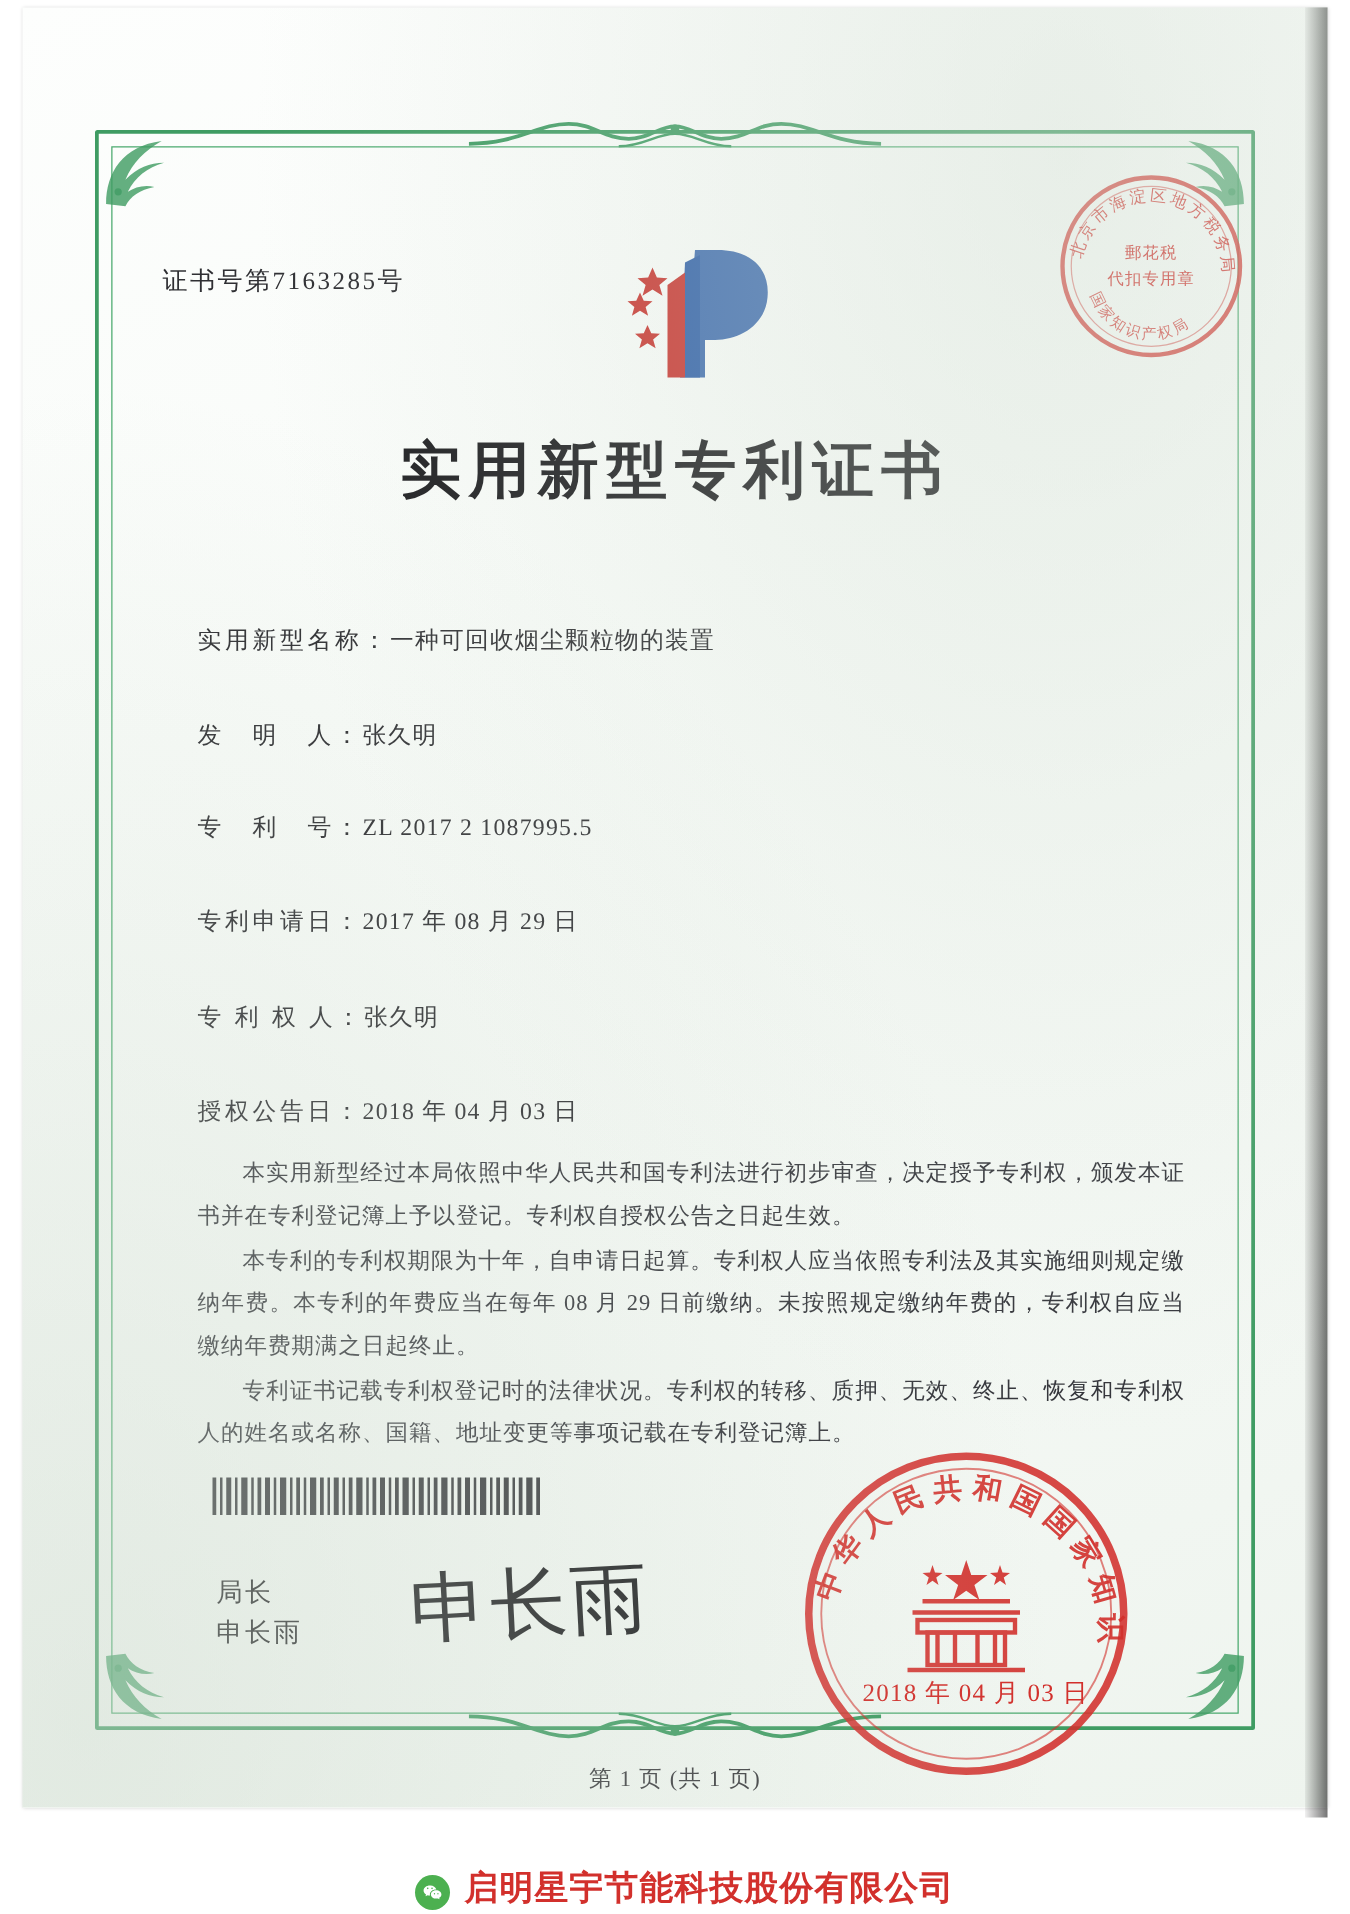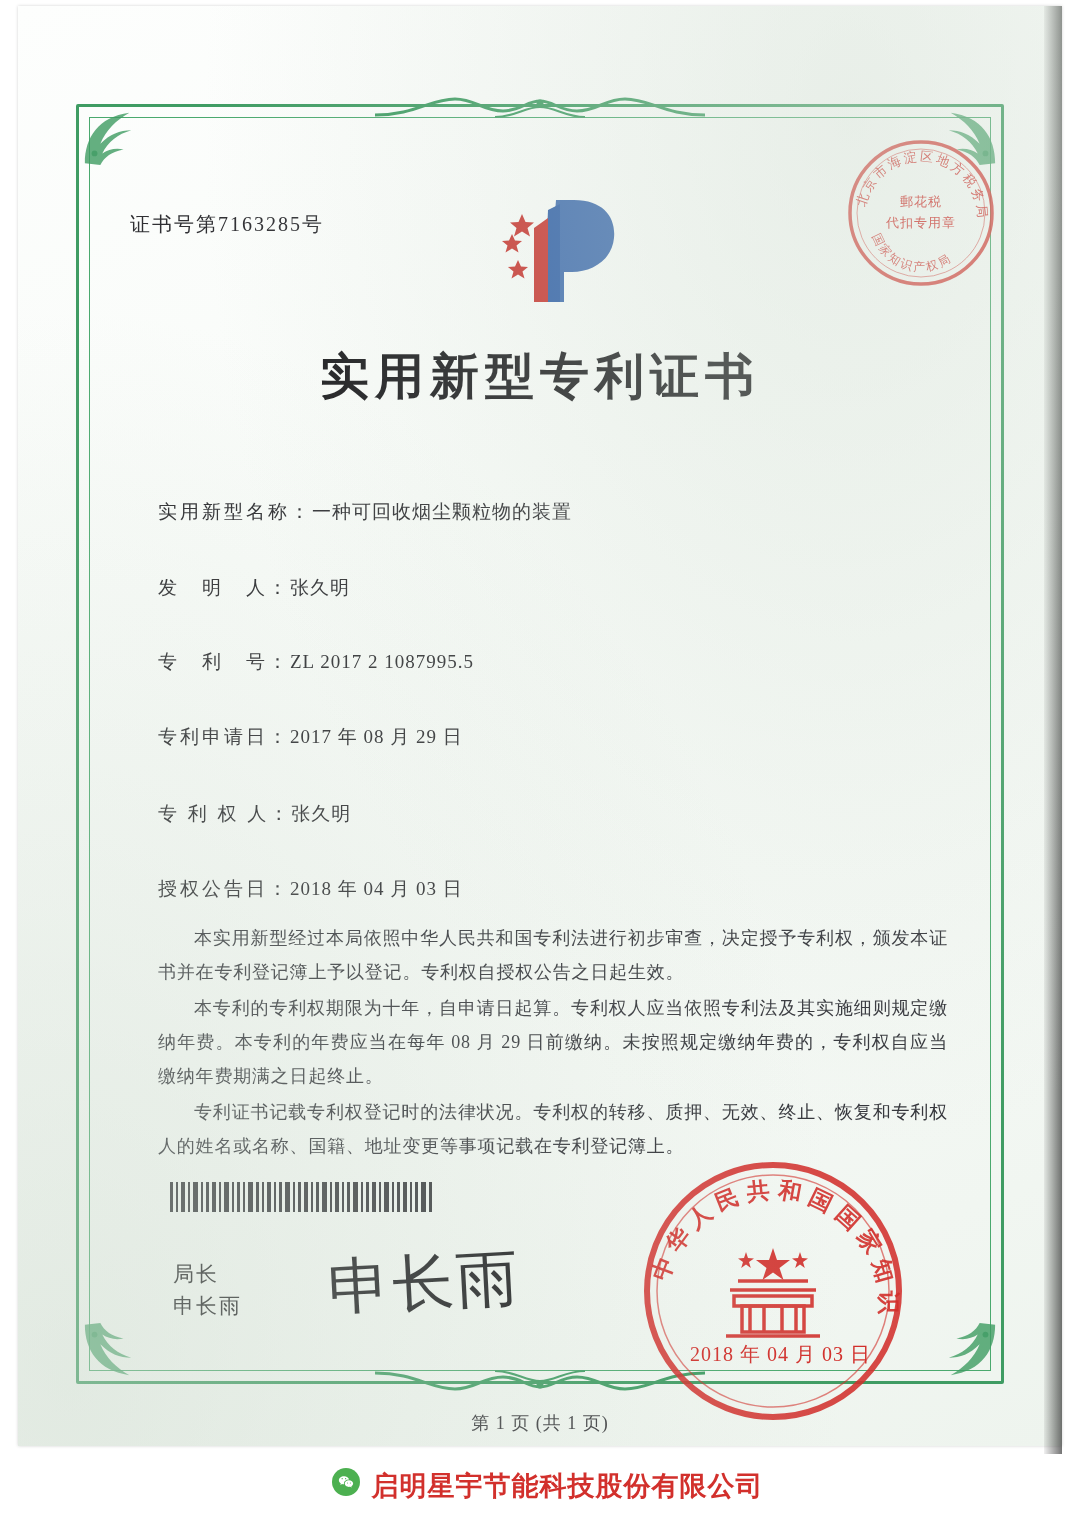--- a/index.html
+++ b/index.html
@@ -224,21 +224,21 @@
     letter-spacing: 1px;
   }
 
   
   #wechat-bar {
     position: absolute;
     left: 0; right: 0;
     top: 1468px;
     height: 60px;
     display: flex;
-    align-items: flex-start;
+    align-items: flex-end;
     justify-content: center;
     gap: 12px;
     padding-left: 15px;
   }
   #wechat-bar .wx-icon {
     width: 28px; height: 28px;
     border-radius: 50%;
     background: #4cb050;
     display: inline-flex;
     align-items: center;

